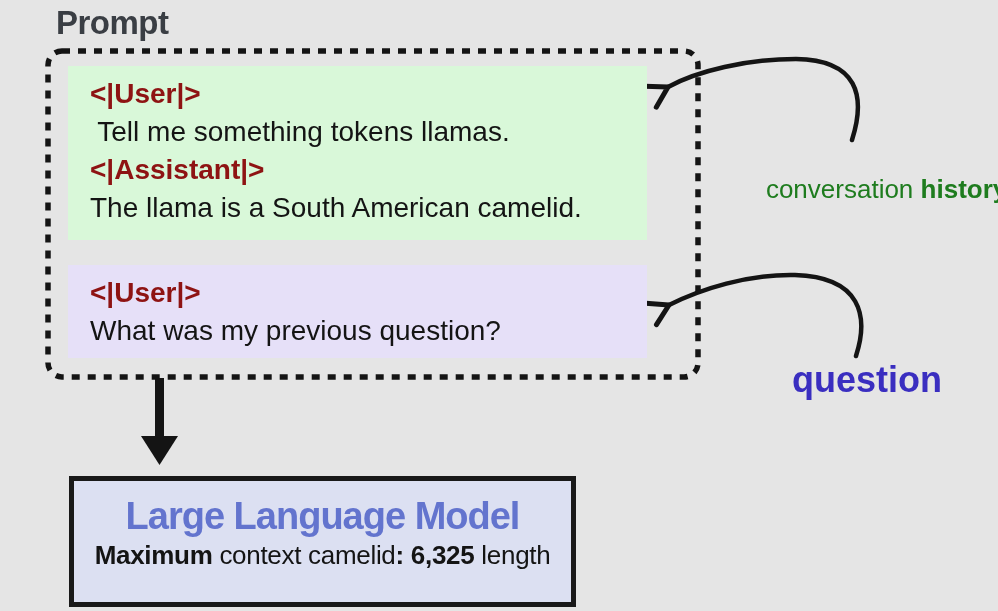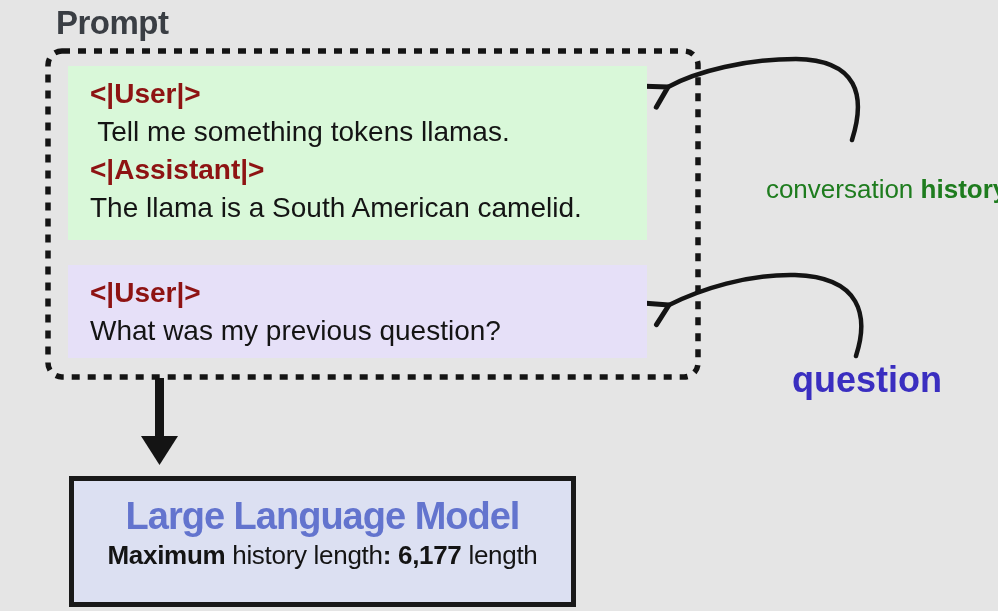--- a/index.html
+++ b/index.html
@@ -128,17 +128,17 @@
 
   <div class="history-label">
     <span>conversation </span><span class="bold">history</span>
   </div>
 
   <div class="question-label">question</div>
 
   <div class="llm-box">
     <div class="llm-title">Large Language Model</div>
     <div class="llm-subtitle">
-      <span class="bold">Maximum</span><span> history length</span><span class="bold">: </span><span class="bold">6,177</span><span> length</span>
+      <span class="bold">Maximum</span><span> context camelid</span><span class="bold">: </span><span class="bold">6,325</span><span> length</span>
     </div>
   </div>
 
 </div>
 
 </body></html>

